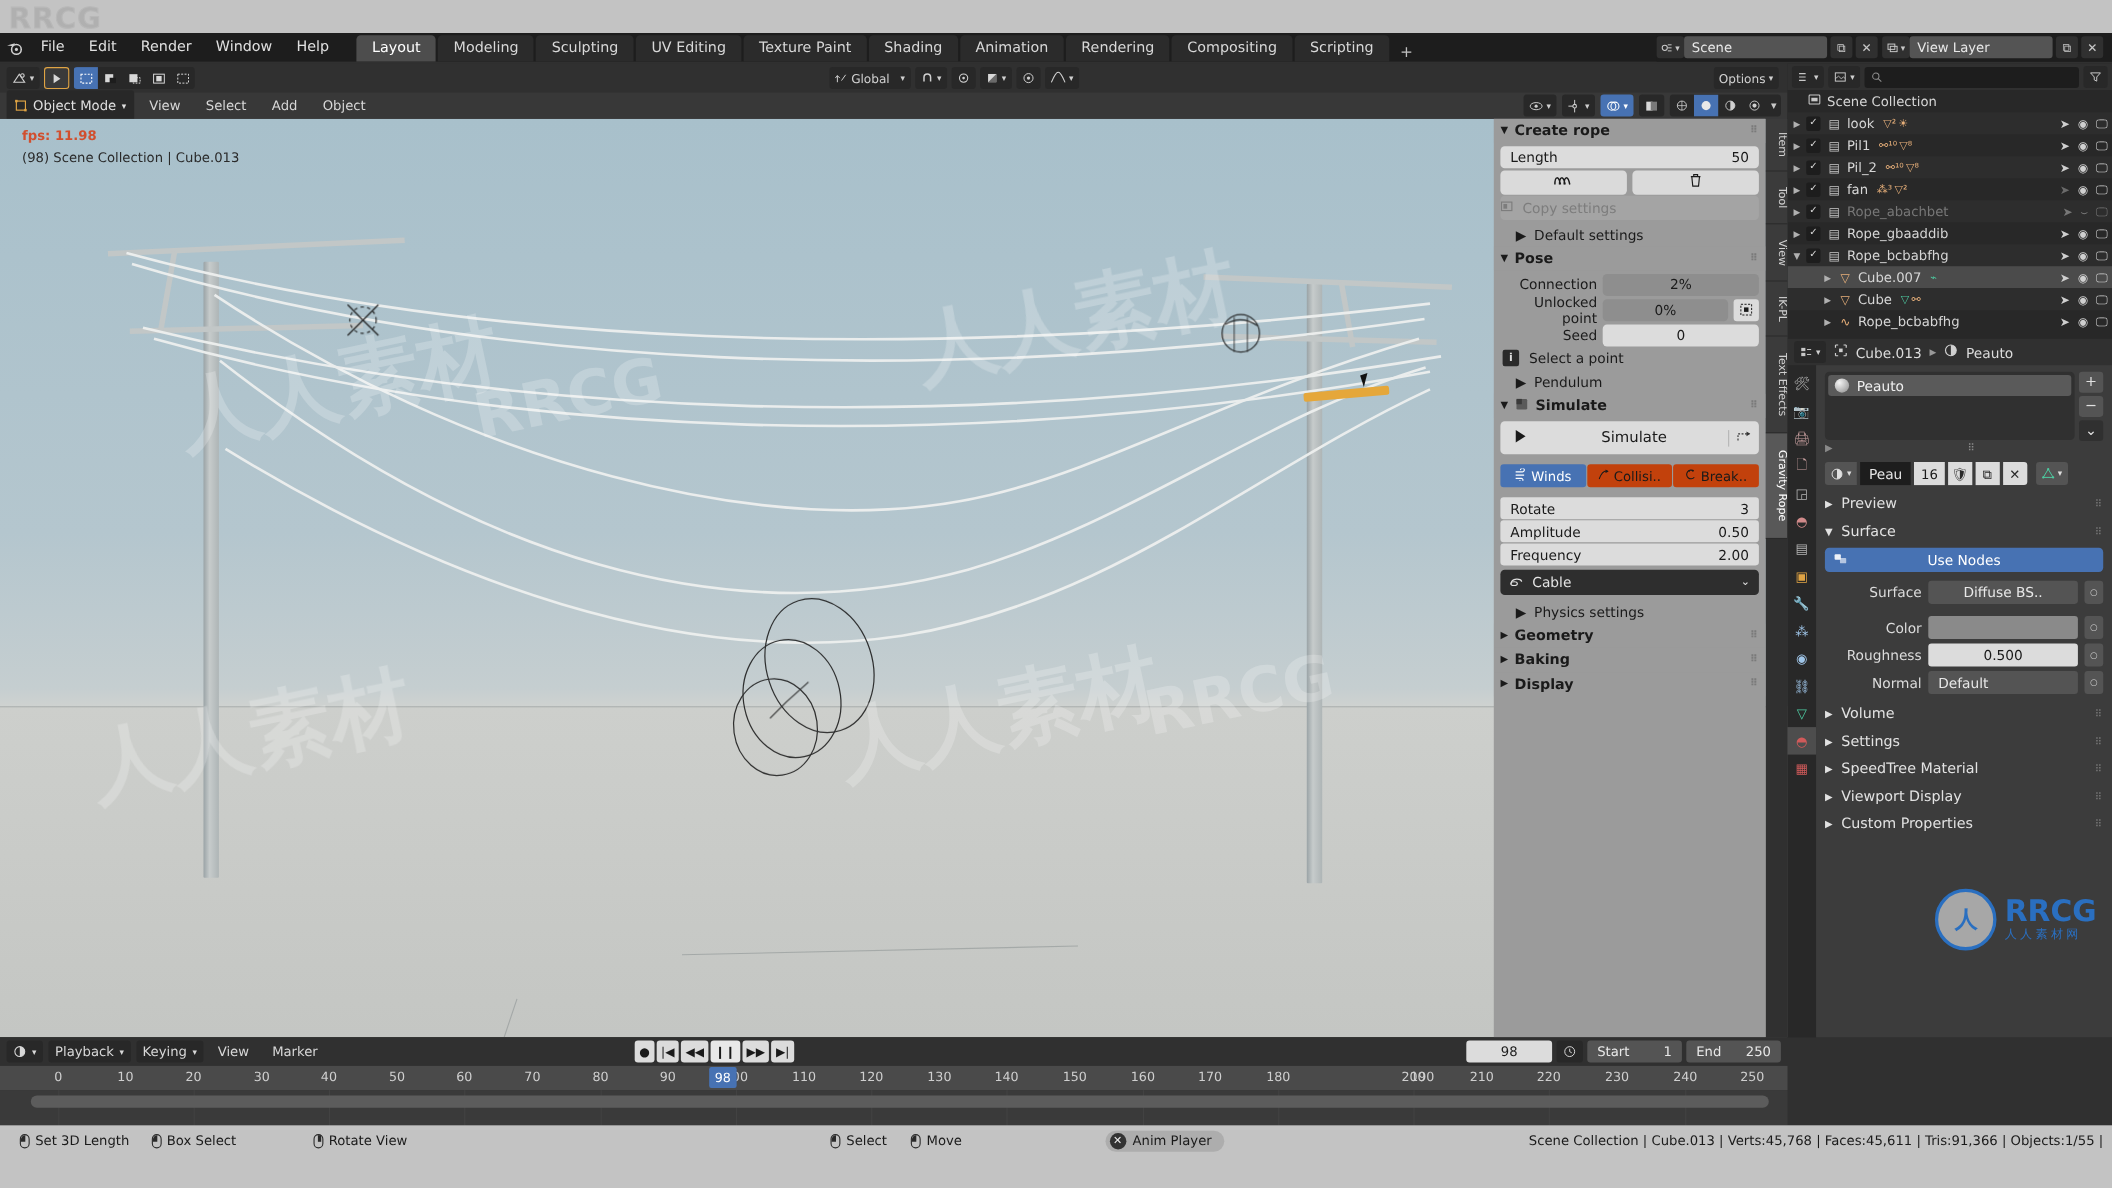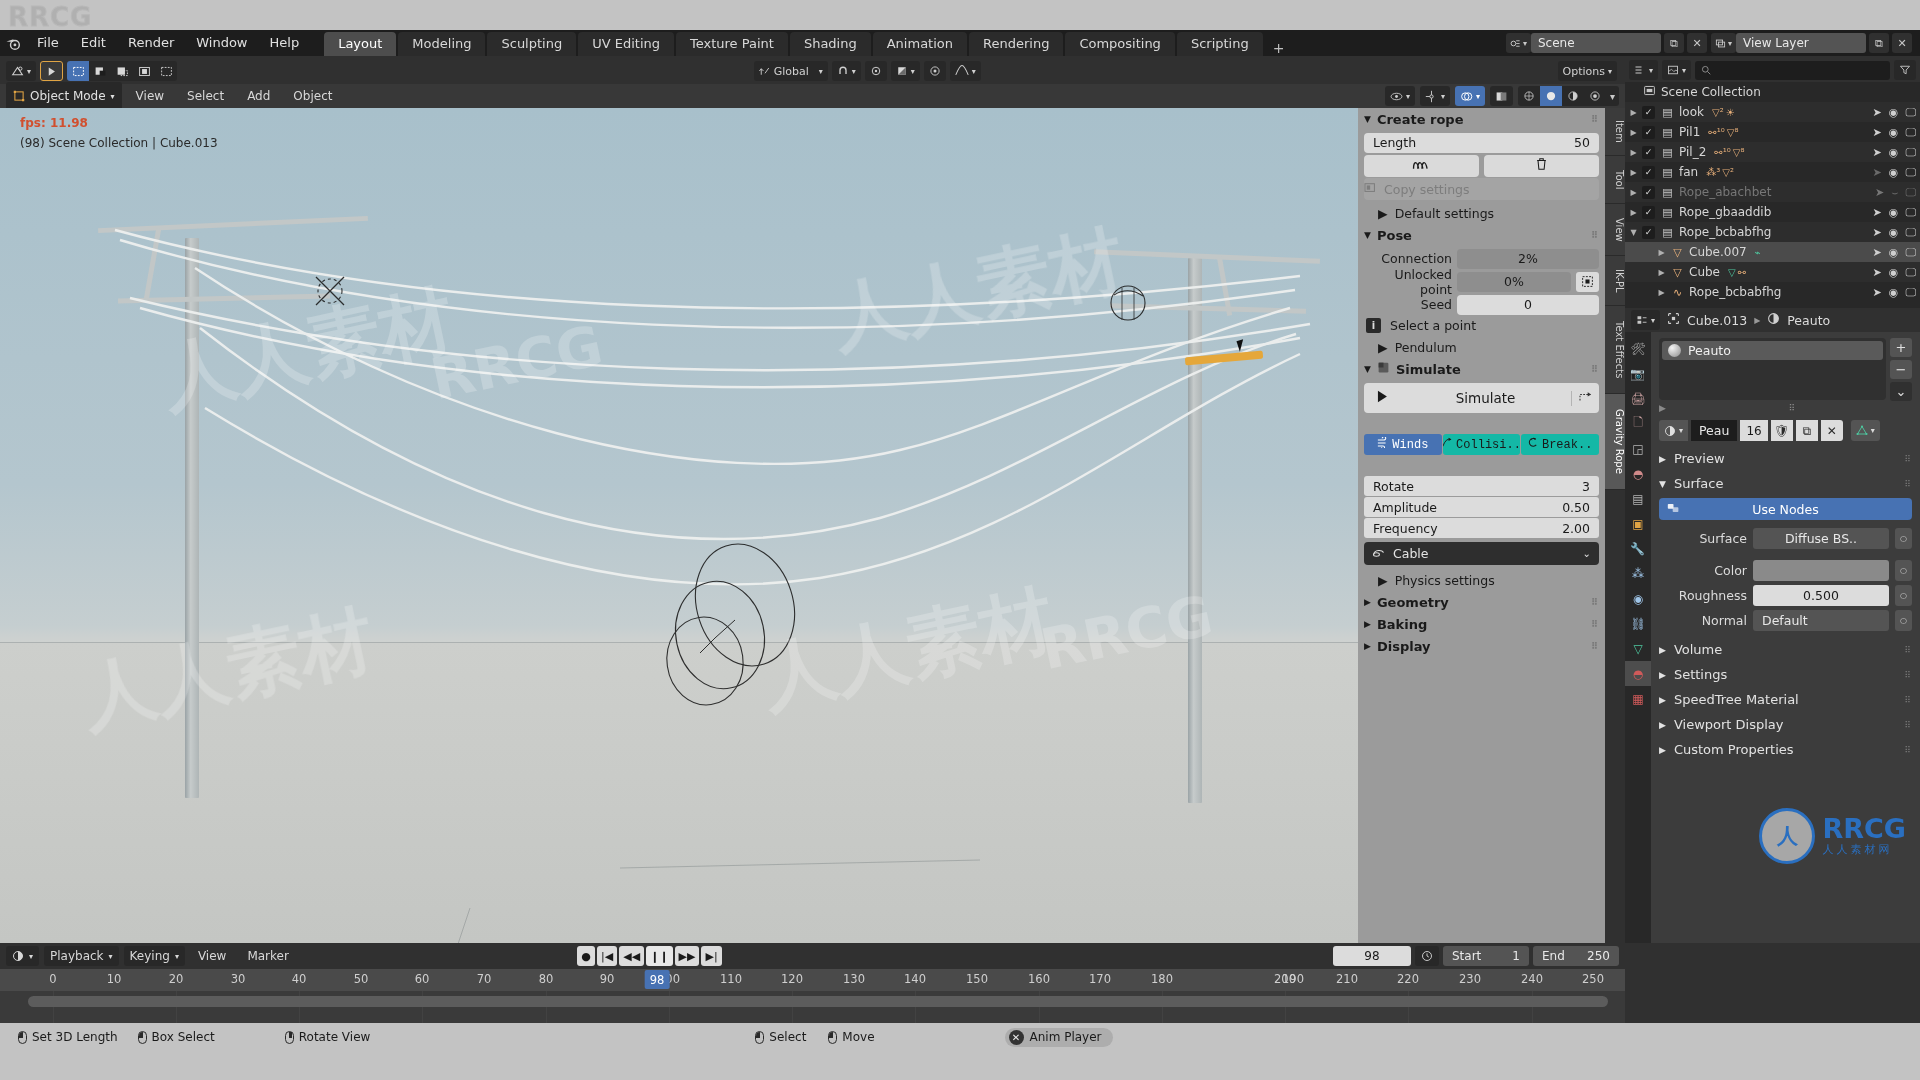--- a/index.html
+++ b/index.html
@@ -114,22 +114,22 @@
      font-size:12.5px; }
   .info-ico{ width:15px; height:15px; background:#2a2a2a; border-radius:2px;
      color:#ddd; font-size:10px; display:flex; align-items:center;
      justify-content:center; font-weight:bold; }
   .sim-btn{ margin:3px 6px; height:30px; background:#dcdcdc; border-radius:4px;
      display:flex; align-items:center; font-size:13.5px; }
   .sim-btn .play{ width:36px; text-align:center; font-size:11px; }
   .sim-btn .ttl{ flex:1; text-align:center; }
   .sim-btn .ext{ width:28px; border-left:1px solid #b4b4b4; text-align:center;
      font-size:11px; color:#333; }
-  .tabs3{ display:flex; margin:21px 6px; gap:1px;font-family:Liberation Mono, monospace; }
-  .tabs3 div{ flex:1; height:21px; background:#14b8a6; border-radius:3px;
+  .tabs3{ display:flex; margin:9px 6px; gap:1px; }
+  .tabs3 div{ flex:1; height:21px; background:#c2410c; border-radius:3px;
      display:flex; align-items:center; justify-content:center; gap:3px;
      font-size:12px; white-space:nowrap; overflow:hidden; }
   .tabs3 div.on{ background:#4772b3; color:#fff; }
   .kv{ display:flex; align-items:center; justify-content:space-between;
      height:20px; background:#dcdcdc; margin:1px 6px; border-radius:3px;
      padding:0 9px; font-size:12.5px; }
   .cable-dd{ margin:4px 6px; height:23px; background:#2e2e2e; color:#e4e4e4;
      border-radius:4px; display:flex; align-items:center; padding:0 8px;
      gap:7px; font-size:12.5px; }
   .cable-dd .chev{ margin-left:auto; font-size:10px; }
@@ -1231,13 +1231,14 @@
     </div>
     <div class="sb-item" style="margin-left:22px">
       <span class="mouse l"></span>
       <span>Move</span>
     </div>
     <div class="anim-pill" style="margin-left:130px">
       <span class="x-circ">✕</span>
       <span>Anim Player</span>
     </div>
   </div>
+  <div class="sb-stats">Scene Collection | Cube.013 | Verts:45,768 | Faces:45,611 | Tris:91,366 | Objects:1/55 |</div>
 </div>
 
 </body></html>

